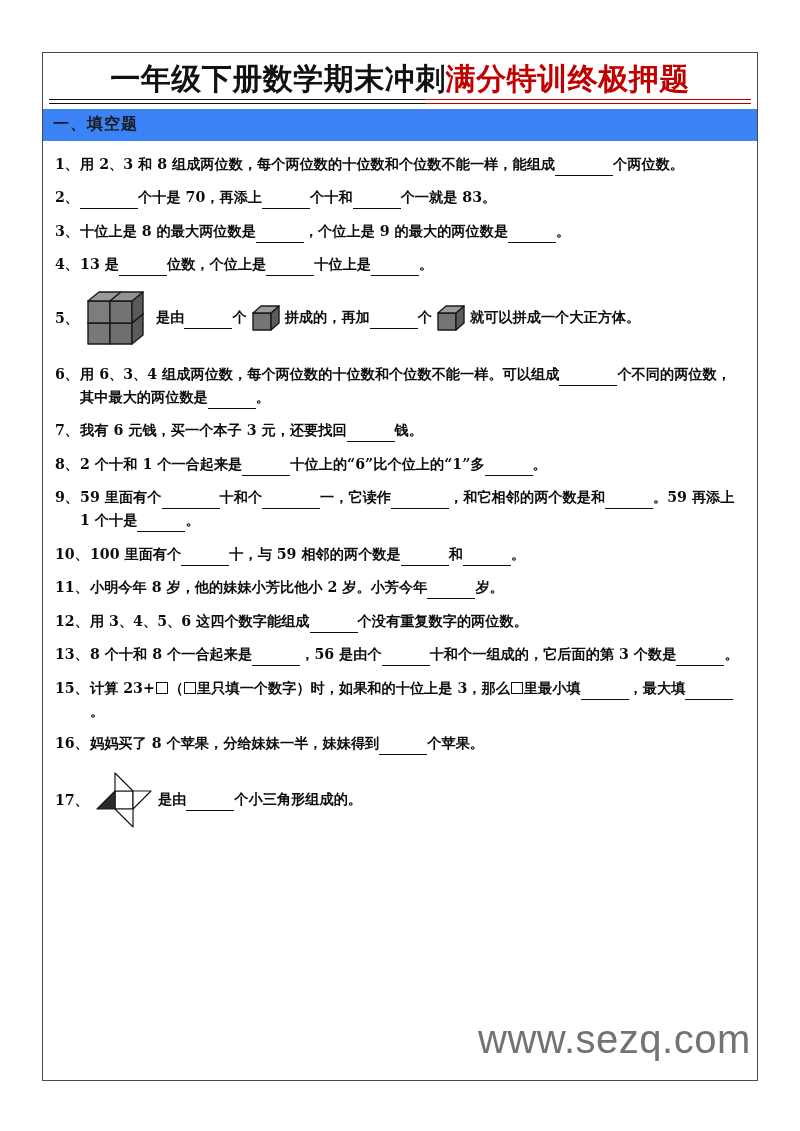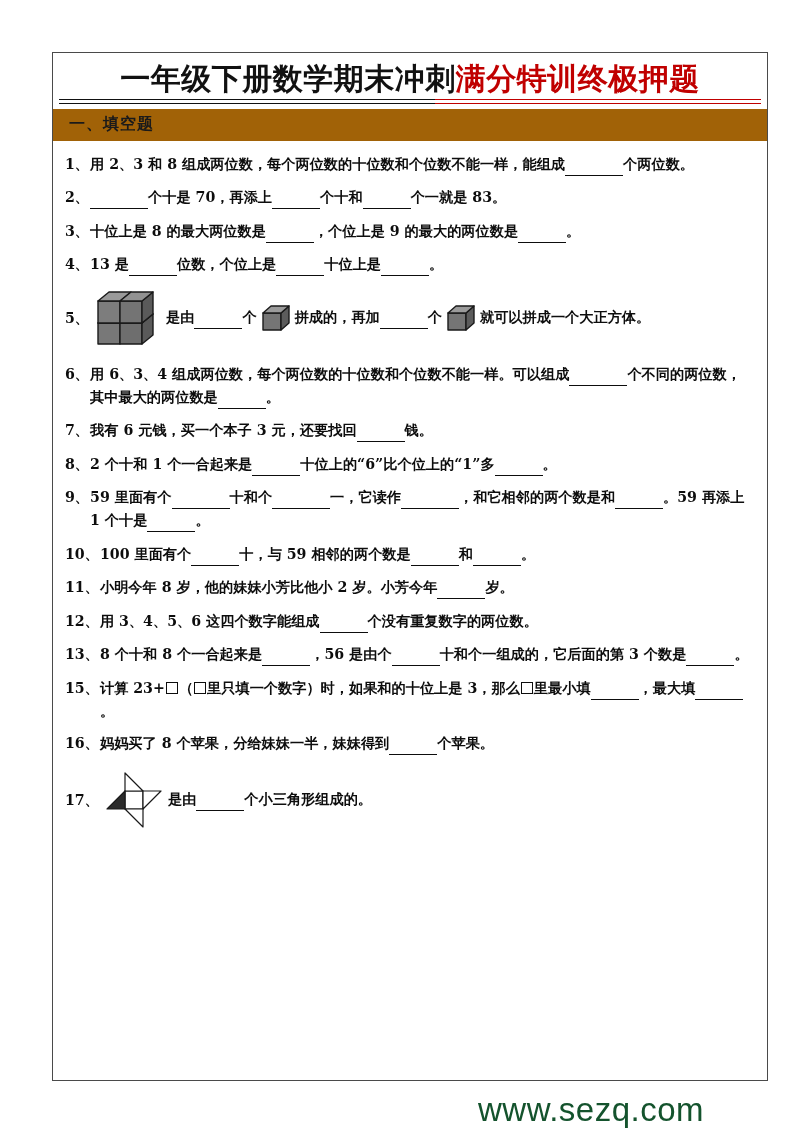--- a/index.html
+++ b/index.html
@@ -12,33 +12,33 @@
     height: 1131px;
     position: relative;
     font-family: "DejaVu Sans", "Liberation Sans", sans-serif;
     overflow: hidden;
   }
 
   
   .watermark {
     position: absolute;
     left: 478px;
-    top: 1091px;
+    top: 1017px;
     font-family: "Liberation Sans", sans-serif;
-    font-size: 33px;
+    font-size: 40px;
     letter-spacing: 0.5px;
-    color: #14532d;
+    color: #737373;
     white-space: nowrap;
     z-index: 5;
   }
 
   
   .page-frame {
     position: absolute;
-    left: 52px;
+    left: 42px;
     top: 52px;
     width: 716px;
     height: 1029px;
     border: 1.5px solid #4a4a4a;
     box-sizing: border-box;
     background: transparent;
     z-index: 2;
   }
 
   .page-inner {
@@ -81,25 +81,25 @@
     flex: 1 1 auto;
     border-top: 1.6px solid #c00000;
     border-bottom: 1.6px solid #c00000;
     height: 5px;
     box-sizing: border-box;
   }
 
   
   .section-band {
     margin-top: 5px;
-    background: #a16207;
+    background: #3b82f6;
     height: 32px;
     display: flex;
     align-items: center;
-    padding-left: 16px;
+    padding-left: 10px;
     box-sizing: border-box;
   }
   .section-band span {
     font-family: "DejaVu Serif", "Liberation Serif", serif;
     font-size: 16px;
     font-weight: bold;
     color: #1a1a1a;
     letter-spacing: 1px;
   }
 

